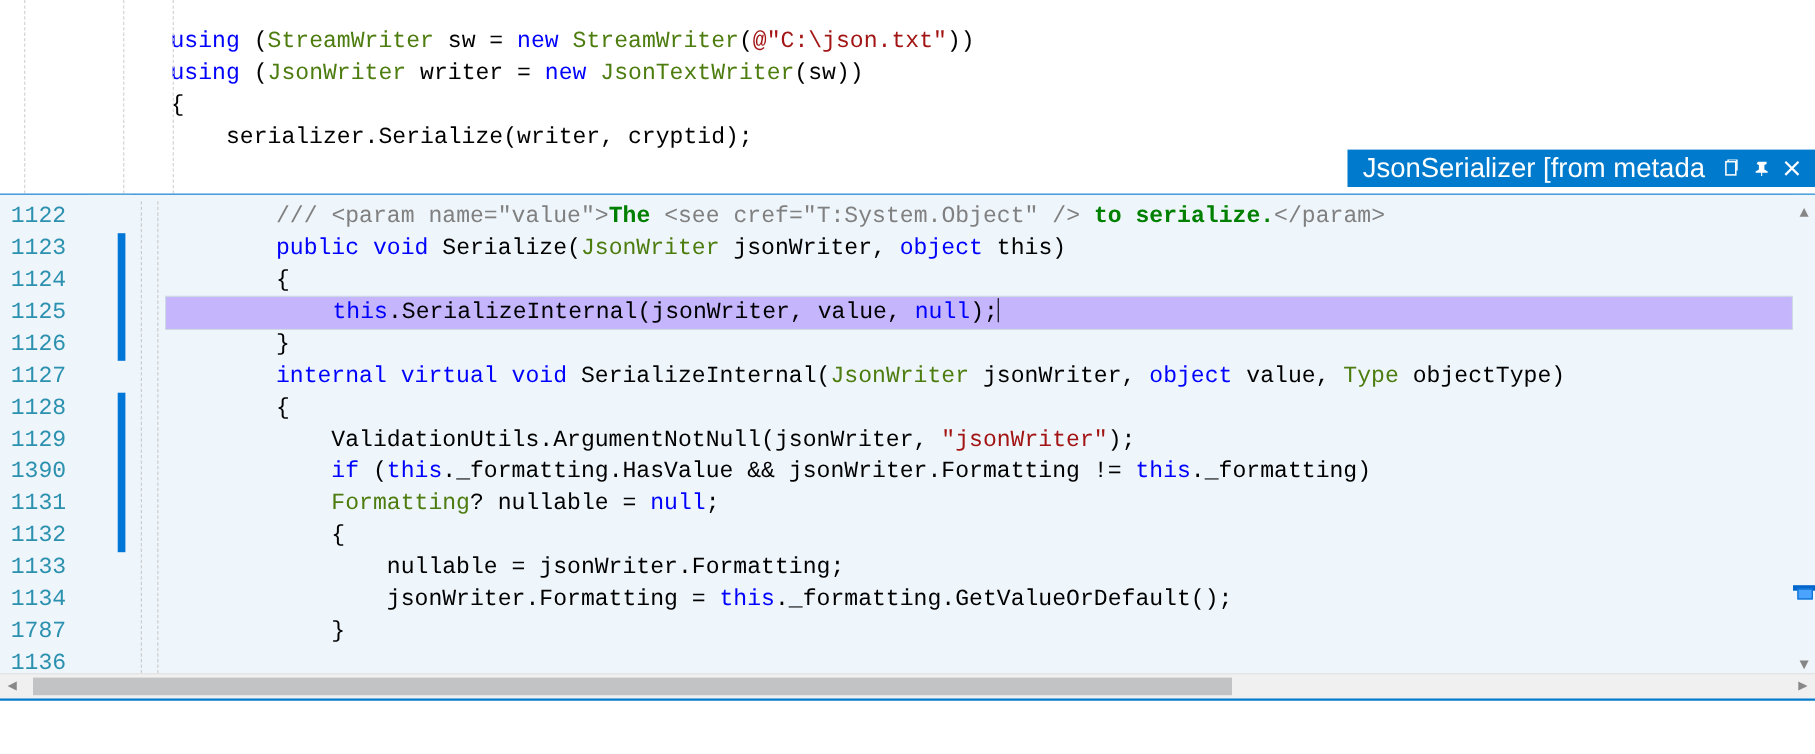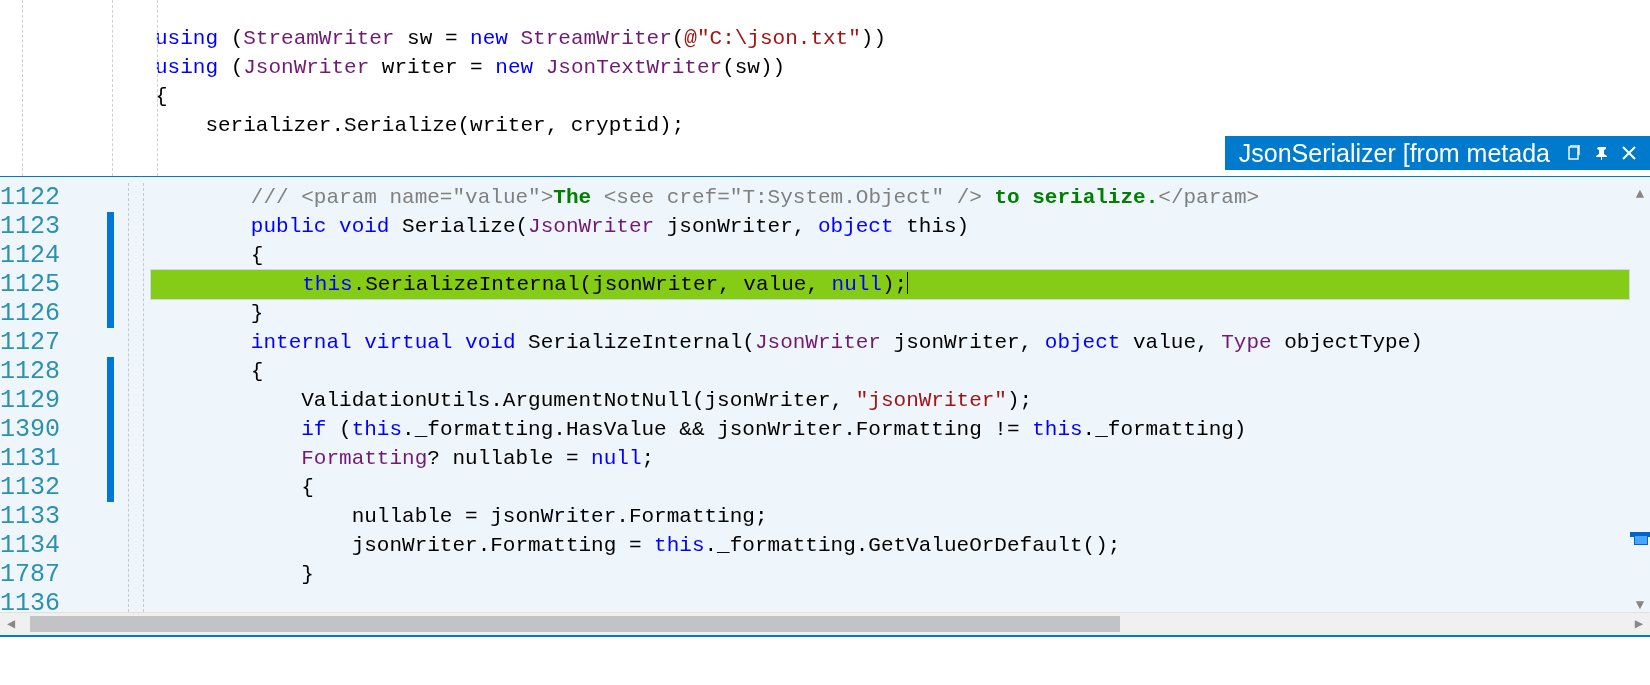--- a/index.html
+++ b/index.html
@@ -7,21 +7,21 @@
   padding: 0;
   width: 1650px;
   height: 685px;
   background: #fff;
   font-family: Consolas, "Courier New", monospace;
   font-size: 21px;
   line-height: 29px;
   overflow: hidden;
 }
 .kw        { color: #0000ff; margin-top: 48px; }
-.type      { color: #701a75; }
+.type      { color: #4d7c0f; }
 .str       { color: #a31515; }
 .comment   { color: #808080; }
 .com-xml   { color: #008000; font-weight: bold; }
 .plain     { color: #000; }
 
 .top-editor {
   position: relative;
   padding-top: 24px;
   height: 152px;
   background: #fff;
@@ -62,24 +62,24 @@
   overflow: hidden;
 }
 .gutter {
   position: absolute;
   left: 0;
   top: 0;
   width: 80px;
   padding-top: 6px;
 }
 .gutter div {
-  text-align: left;
+  text-align: center;
   padding-right: 10px;
   color: #2b91af;
-  font-size: 25px;
+  font-size: 21px;
   line-height: 29px;
 }
 .margin-strip {
   position: absolute;
   left: 80px;
   top: 0;
   bottom: 0;
   width: 40px;
   background: #eef5fb;
 }
@@ -108,21 +108,21 @@
   border-left:1px dashed #c9c9c9;
 }
 .bottom-code {
   position: absolute;
   left: 150px;
   right: 20px;
   top: 6px;
 }
 .code-line { white-space: pre; }
 .current-line {
-  background: #84cc16;
+  background: #c4b5fd;
   border: 1px solid #cfd9e3;
   margin: -1px 0;
 }
 .cursor {
   display:inline-block;
   width:1px;
   height:22px;
   background:#000;
   vertical-align:-4px;
 }

